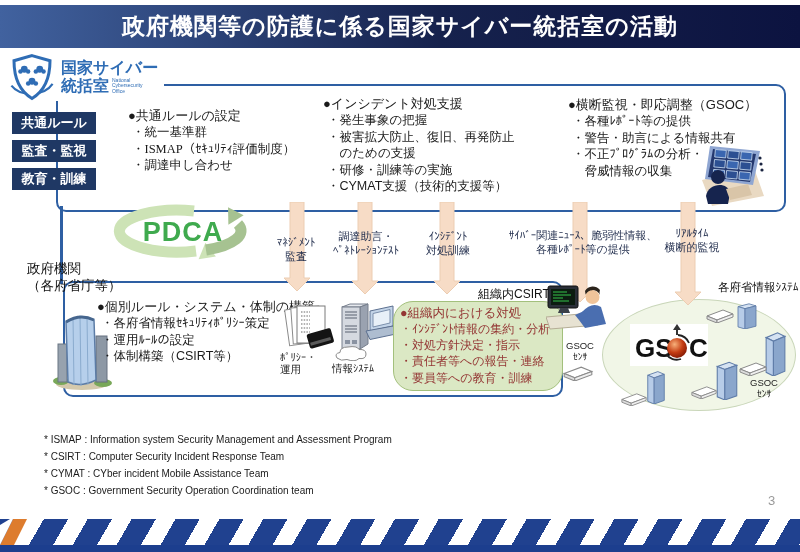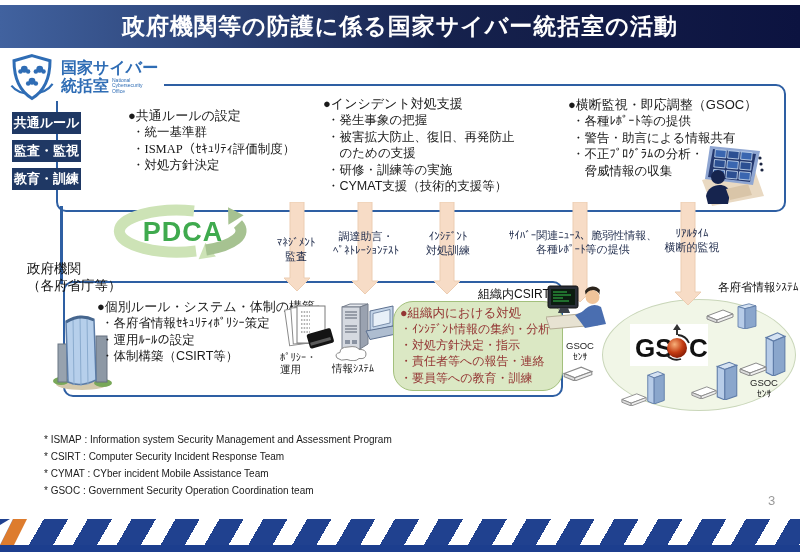--- a/index.html
+++ b/index.html
@@ -14,21 +14,21 @@
     font-size:23px; font-weight:bold; letter-spacing:1px; }
 
   
   .logo-wrap { left:8px; top:53px; display:flex; align-items:center; gap:5px;
     background:#fff; padding:0 6px 0 0; z-index:5; }
   .logo-text { color:#2f6db5; font-weight:bold; font-size:16px; line-height:18px; }
   .logo-row2 { display:flex; align-items:center; gap:3px; }
   .logo-sub { font-size:5px; line-height:5.5px; color:#2f6db5; font-weight:normal; width:34px; }
 
   
-  .side-item { position:absolute; left:12px; width:69px; height:22px; background:#1f3864;
+  .side-item { position:absolute; left:12px; width:84px; height:22px; background:#1f3864;
     color:#fff; font-size:13px; font-weight:bold; text-align:center; line-height:22px; z-index:4; }
 
   
   .big-box { border:2.5px solid #2e5fa3; border-radius:10px; background:transparent; z-index:1; }
   .top-box { left:56px; top:84px; width:730px; height:128px; }
   .bottom-box { left:63px; top:281px; width:500px; height:116px; }
   .connector { left:60px; top:206px; width:2.5px; height:78px; background:#2e5fa3; z-index:0; }
 
   .col { z-index:2; color:#1a1a1a; }
   .col .hd { font-size:13px; line-height:17px; }
@@ -103,21 +103,21 @@
   </div>
 
   <div class="side-item" style="top:112px;">共通ルール</div>
   <div class="side-item" style="top:140px;">監査・監視</div>
   <div class="side-item" style="top:168px;">教育・訓練</div>
 
   <div class="abs col" style="left:128px; top:107px;font-family:Liberation Serif, serif;">
     <div class="hd">●共通ルールの設定</div>
     <div class="it">・統一基準群</div>
     <div class="it">・ISMAP（ｾｷｭﾘﾃｨ評価制度）</div>
-    <div class="it">・対処方針決定</div>
+    <div class="it">・調達申し合わせ</div>
   </div>
   <div class="abs col" style="left:323px; top:95px;">
     <div class="hd">●インシデント対処支援</div>
     <div class="it">・発生事象の把握</div>
     <div class="it">・被害拡大防止、復旧、再発防止</div>
     <div class="it">　のための支援</div>
     <div class="it">・研修・訓練等の実施</div>
     <div class="it">・CYMAT支援（技術的支援等）</div>
   </div>
   <div class="abs col" style="left:528px; top:96px;margin-left:40px;">

